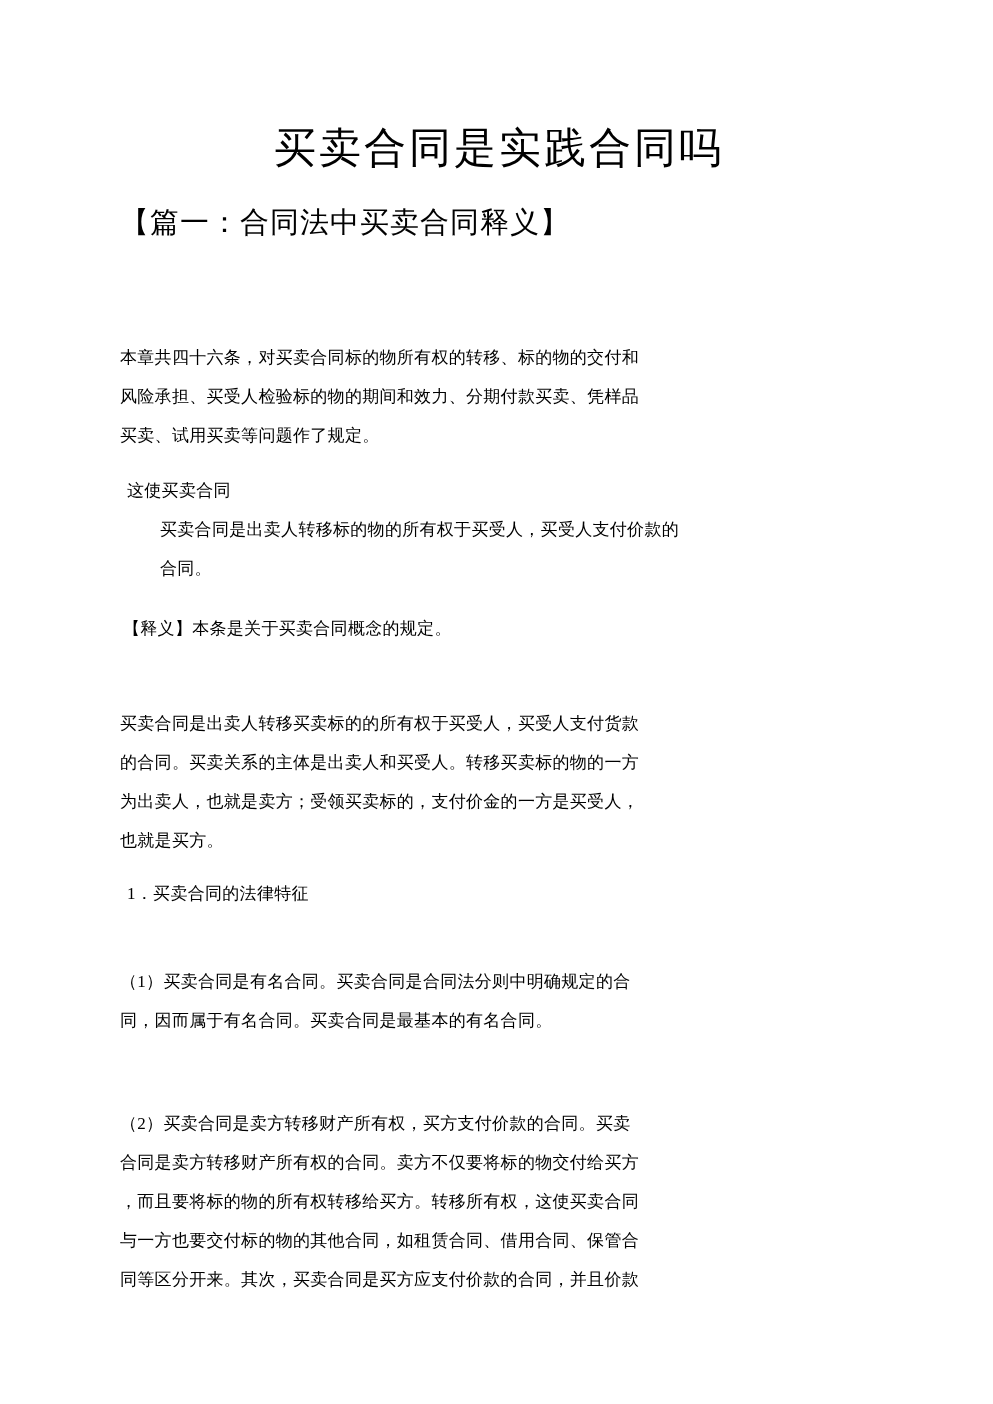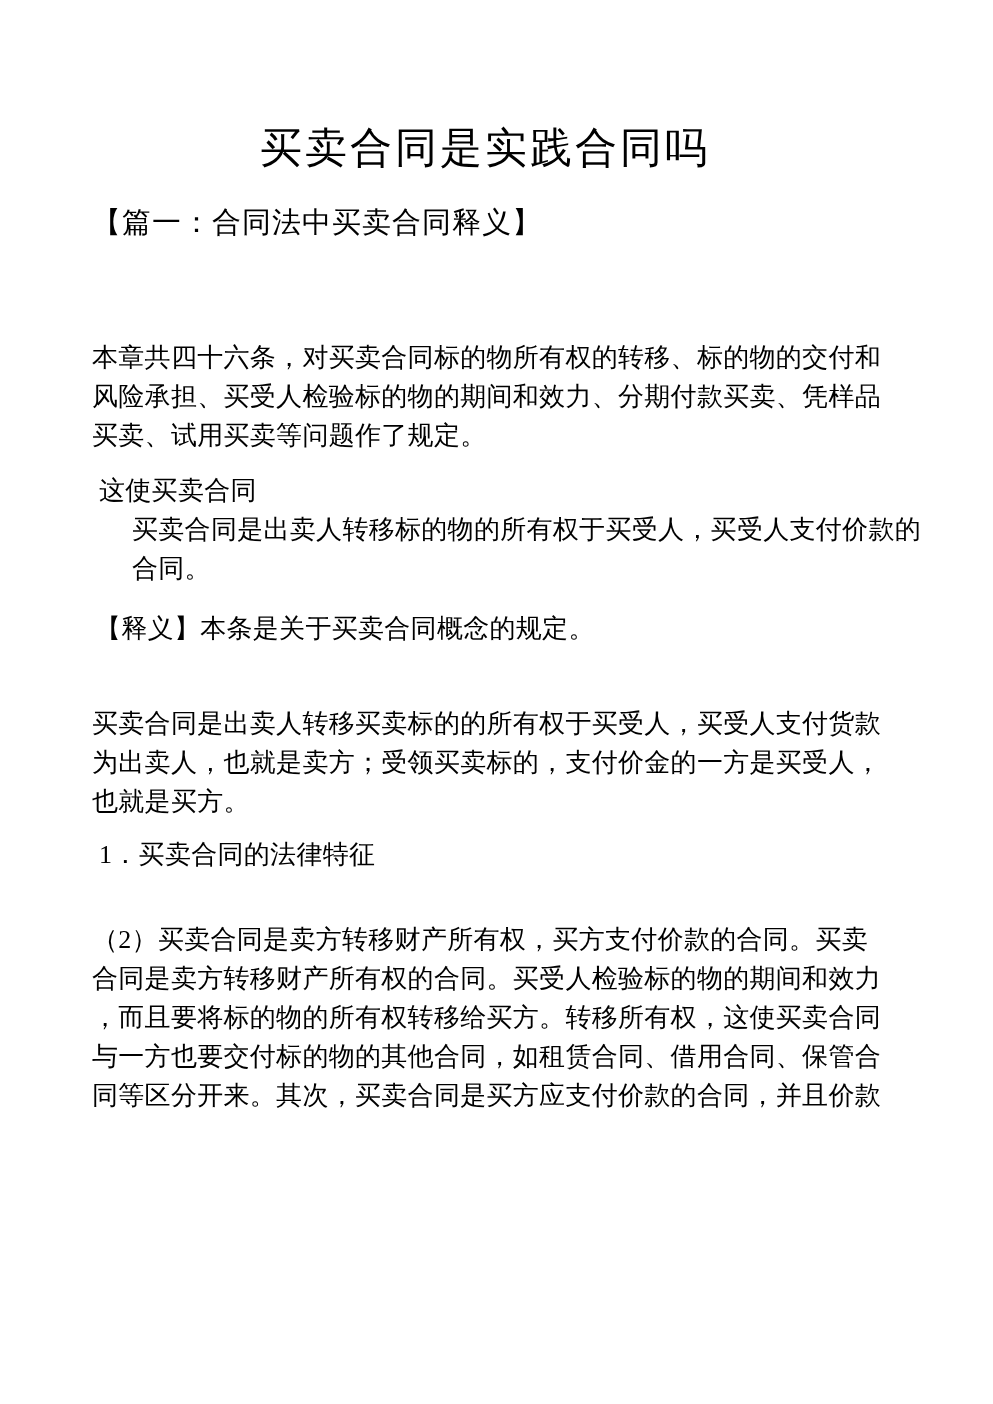--- a/index.html
+++ b/index.html
@@ -7,21 +7,21 @@
     position: relative;
     width: 993px;
     height: 1404px;
     margin: 0 auto;
     background: #ffffff;
     color: #000000;
     font-family: "Liberation Serif", "DejaVu Serif", serif;
     overflow: hidden;
   }
   .content {
-    padding: 0 115px 0 92px;
+    padding: 0 115px 0 120px;
   }
   .doc-title {
     margin: 120px 0 0 0;
     font-size: 42px;
     font-weight: normal;
     line-height: 56px;
     text-align: center;
     letter-spacing: 3px;
     white-space: nowrap;
   }
@@ -30,32 +30,32 @@
     font-size: 29px;
     line-height: 40px;
     text-align: left;
     letter-spacing: 1px;
     white-space: nowrap;
   }
   .para { margin: 0; }
   .para .line {
     height: 39px;
     line-height: 39px;
-    font-size: 26px;
+    font-size: 17px;
     letter-spacing: 0.3px;
     white-space: pre;
   }
   .b0 { margin-top: 96px; }
   .b1 { margin-top: 16px; padding-left: 7px; }
   .b2 { margin-top: 0; margin-left: 40px; }
   .b3 { margin-top: 21px; padding-left: 3px; }
   .b4 { margin-top: 56px; }
   .b5 { margin-top: 14px; padding-left: 7px; }
   .b6 { margin-top: 49px; }
-  .b7 { margin-top: 46px; }
+  .b7 { margin-top: 64px; }
 </style>
 </head>
 <body>
 
 <div class="page">
   <div class="content">
     <h1 class="doc-title">买卖合同是实践合同吗</h1>
     <div class="doc-subtitle">【篇一：合同法中买卖合同释义】</div>
 
     <div class="para b0">
@@ -72,30 +72,35 @@
         <div class="line">买卖合同是出卖人转移标的物的所有权于买受人，买受人支付价款的</div>
         <div class="line">合同。</div>
       </div>
 
     <div class="para b3">
         <div class="line">【释义】本条是关于买卖合同概念的规定。</div>
       </div>
 
     <div class="para b4">
         <div class="line">买卖合同是出卖人转移买卖标的的所有权于买受人，买受人支付货款</div>
+        <div class="line">的合同。买卖关系的主体是出卖人和买受人。转移买卖标的物的一方</div>
         <div class="line">为出卖人，也就是卖方；受领买卖标的，支付价金的一方是买受人，</div>
         <div class="line">也就是买方。</div>
       </div>
 
     <div class="para b5">
         <div class="line">1．买卖合同的法律特征</div>
       </div>
 
+    <div class="para b6">
+        <div class="line">（1）买卖合同是有名合同。买卖合同是合同法分则中明确规定的合</div>
+        <div class="line">同，因而属于有名合同。买卖合同是最基本的有名合同。</div>
+      </div>
 
     <div class="para b7">
         <div class="line">（2）买卖合同是卖方转移财产所有权，买方支付价款的合同。买卖</div>
-        <div class="line">合同是卖方转移财产所有权的合同。买受人检验标的物的期间和效力</div>
+        <div class="line">合同是卖方转移财产所有权的合同。卖方不仅要将标的物交付给买方</div>
         <div class="line">，而且要将标的物的所有权转移给买方。转移所有权，这使买卖合同</div>
         <div class="line">与一方也要交付标的物的其他合同，如租赁合同、借用合同、保管合</div>
         <div class="line">同等区分开来。其次，买卖合同是买方应支付价款的合同，并且价款</div>
       </div>
   </div>
 </div>
 
 </body></html>

